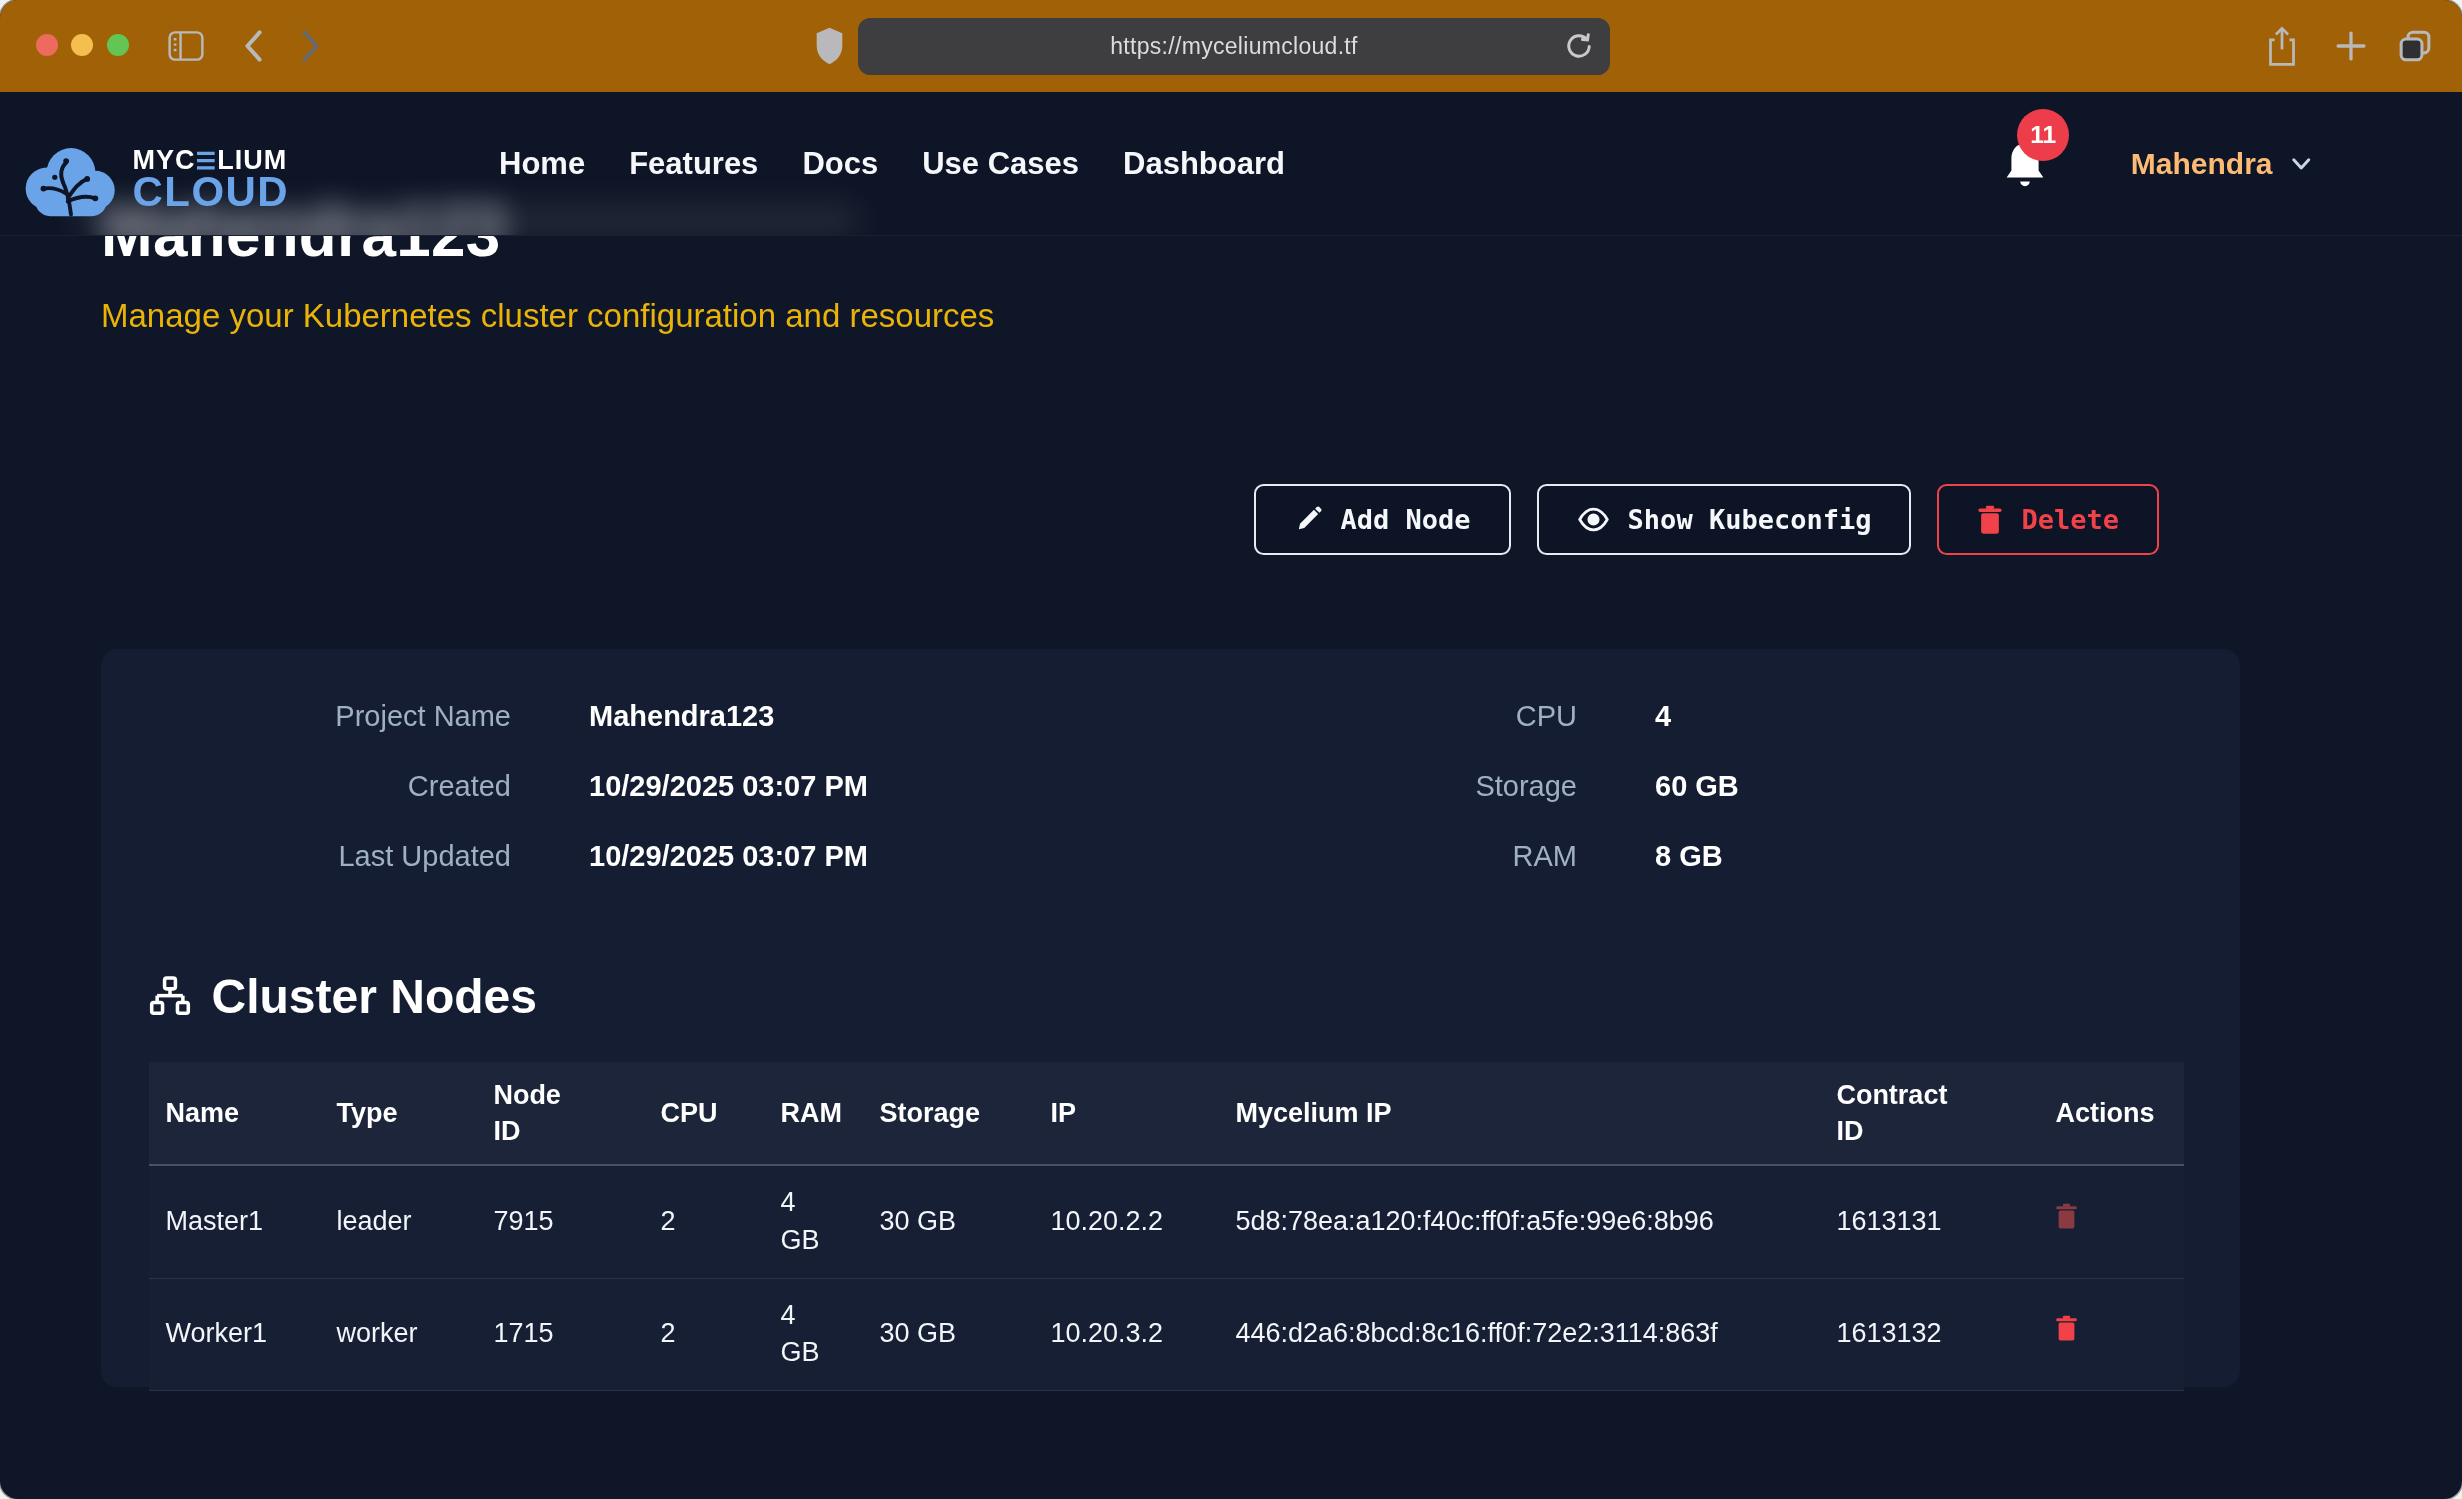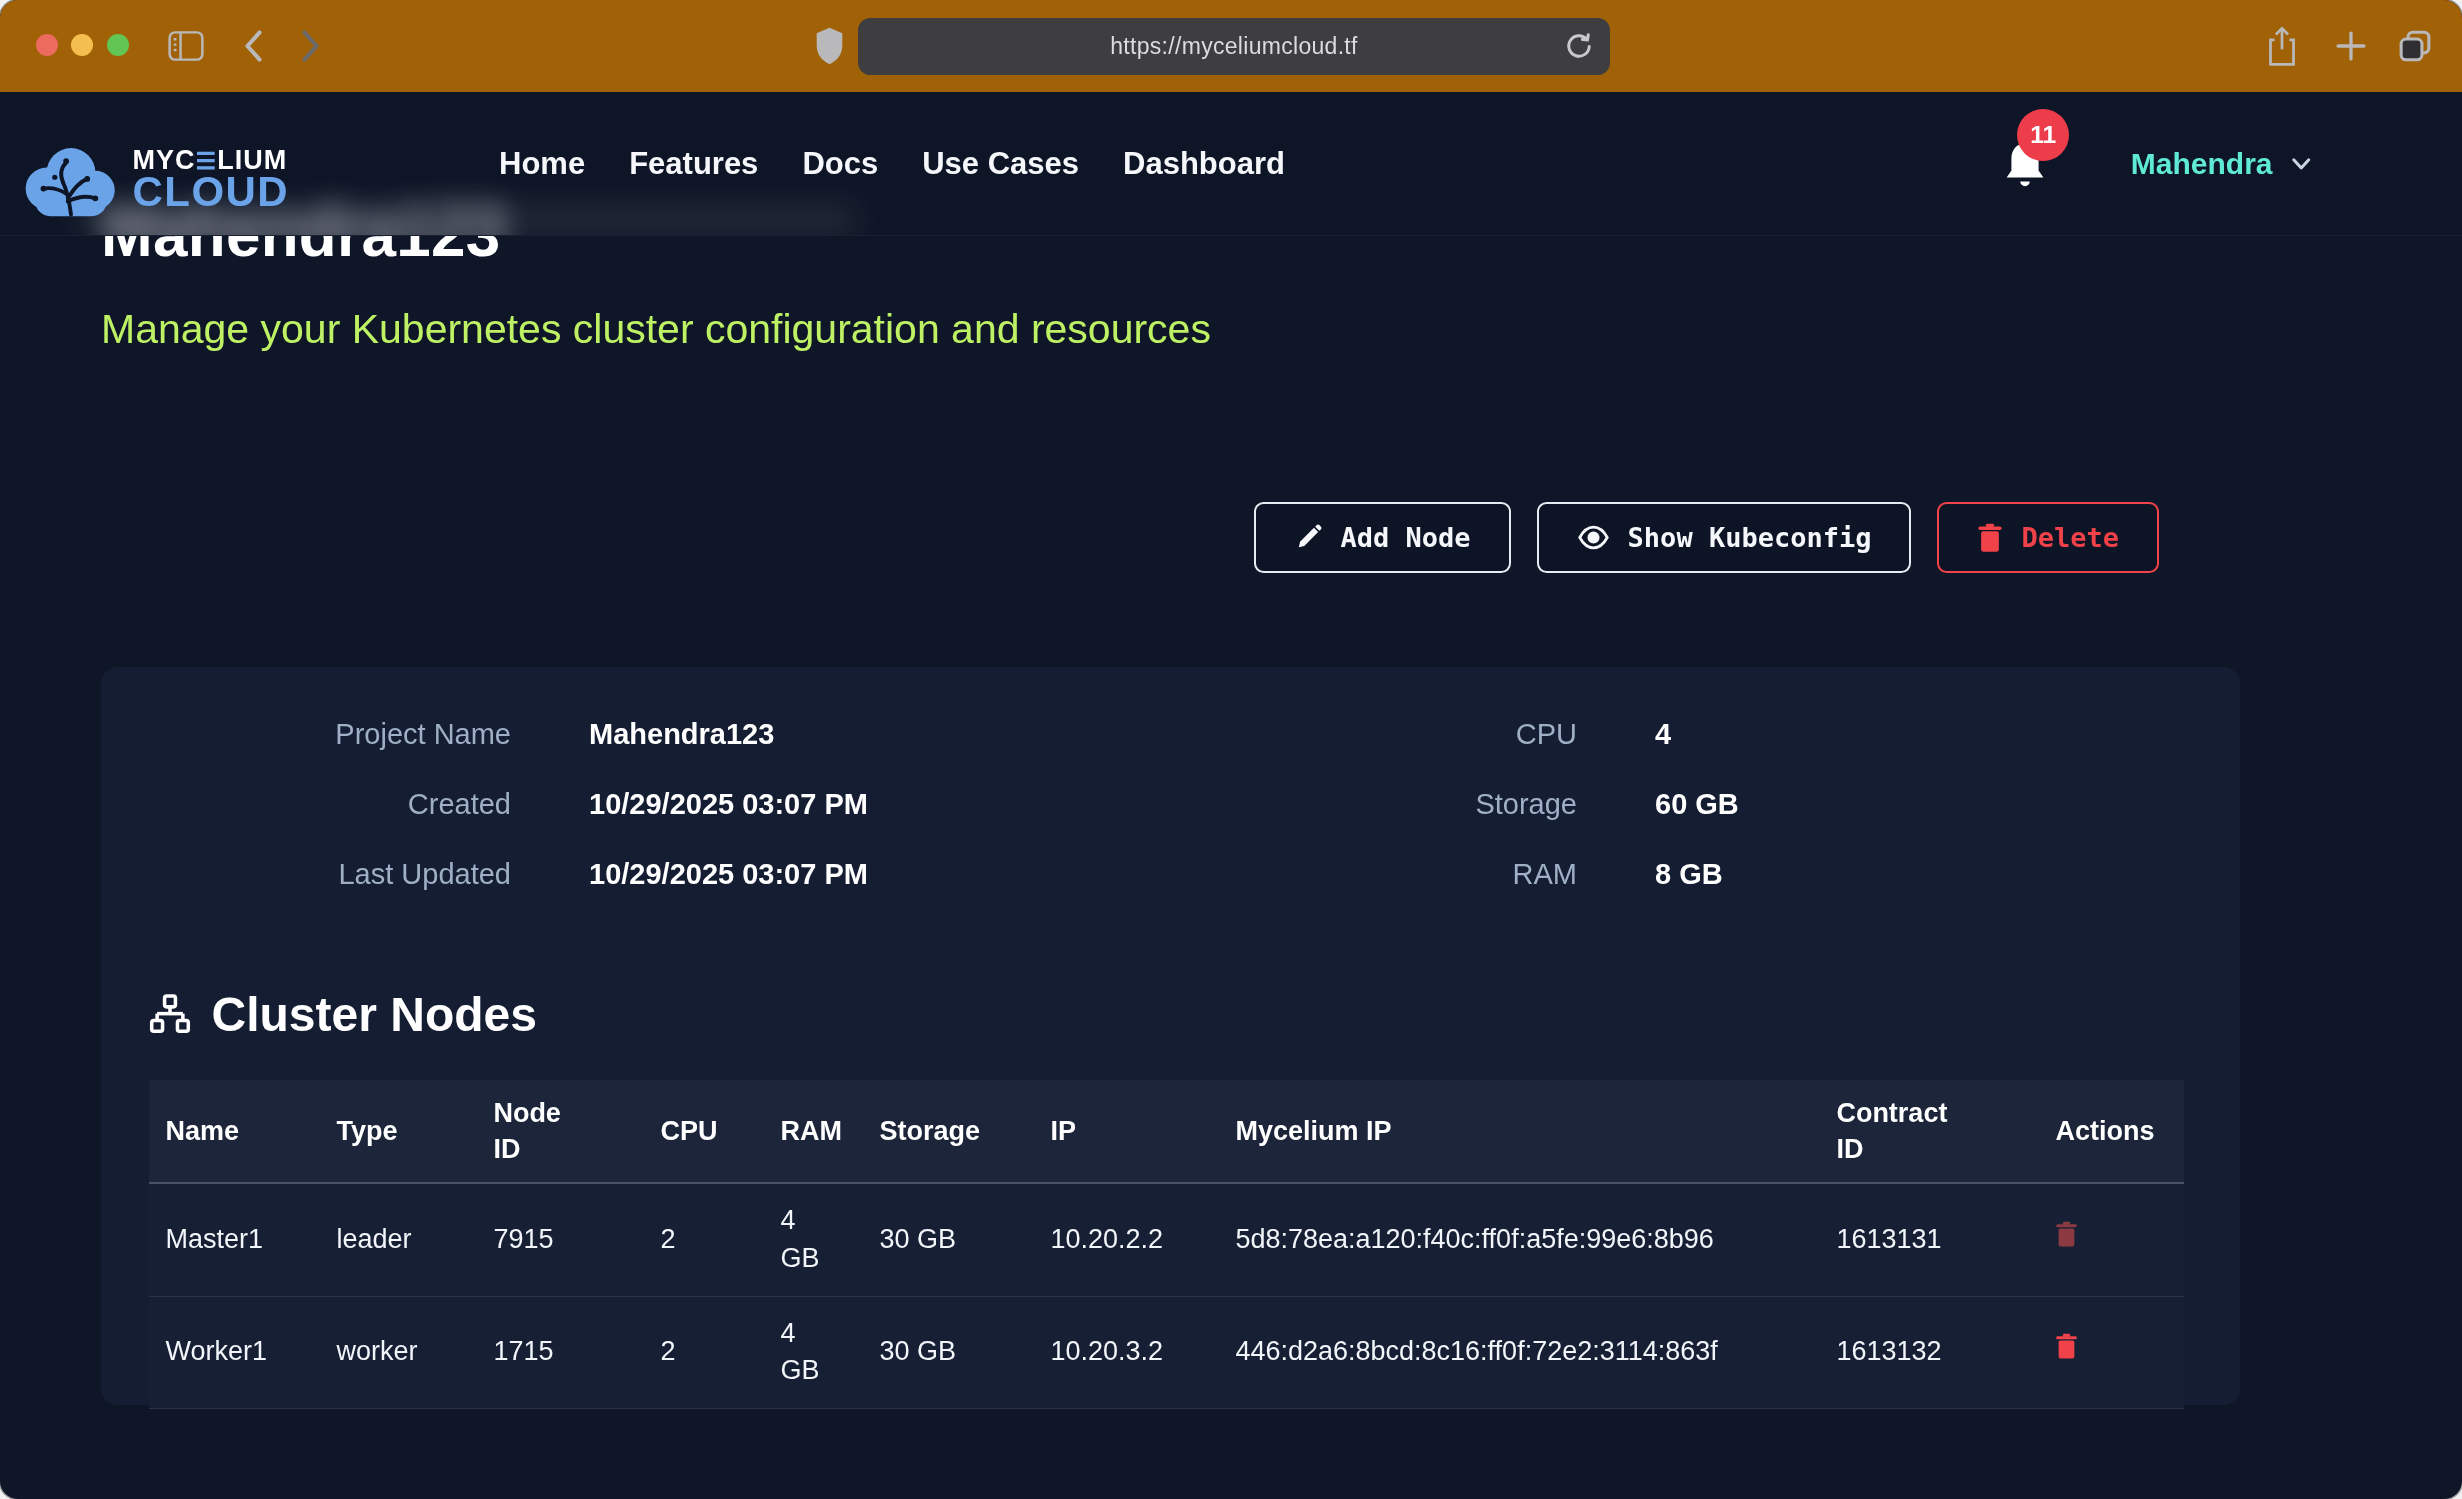--- a/index.html
+++ b/index.html
@@ -25,26 +25,26 @@
   .logo { position:absolute; left:19px; top:16px; height:144px; display:flex; align-items:center; gap:9.6px;justify-content:center; }
   .logo-text { display:flex; flex-direction:column; line-height:1; }
   .logo-line1 { font-size:27px; font-weight:800; letter-spacing:1px; color:#ffffff; }
   .logo-e { color:#6ba3e9; font-size:23px; }
   .logo-line2 { font-size:42px; font-weight:800; letter-spacing:1.4px; color:#6ba3e9; margin-top:-2.7px; }
   .nav-links { position:absolute; left:499px; top:0; height:144px; display:flex; align-items:center; gap:44px; }
   .nav-link { color:#f5f7fa; font-size:31px; font-weight:600; cursor:pointer; white-space:nowrap; }
   .nav-right { position:absolute; right:151px; top:0; height:144px; display:flex; align-items:center; gap:82px; }
   .bell-wrap { position:relative; width:48px; height:53px; color:#ffffff; }
   .badge { position:absolute; top:-29px; left:16.4px; min-width:52px; height:52px; border-radius:26px; background:#ee3d4a; color:#fff; font-size:24.6px; font-weight:700; display:flex; align-items:center; justify-content:center; }
-  .user { display:flex; align-items:center; gap:18px; color:#5eead4; font-size:30px; font-weight:600; cursor:pointer; }
+  .user { display:flex; align-items:center; gap:18px; color:#fdba74; font-size:30px; font-weight:600; cursor:pointer; }
 
   
   .content { position:relative; width:100%; padding:0 222px 0 101px; z-index:1; }
   .page-title { margin-top:-37px; font-size:62px; font-weight:700; color:#ffffff; letter-spacing:0.3px; }
-  .page-sub { margin-top:36px; font-size:41px; color:#bef264; }
+  .page-sub { margin-top:27px; font-size:33px; color:#eab308; }
   .actions-row { margin-top:149px; display:flex; justify-content:flex-end; gap:26px; margin-right:81px; }
   .btn { height:71px; display:flex; align-items:center; justify-content:center; gap:18px; border-radius:9.6px; border:2.1px solid #e7ebf2; background:rgba(10,16,30,.25); color:#f5f7fa; font-family:"DejaVu Sans Mono", monospace; font-size:27px; font-weight:700; padding:0 38px; cursor:pointer; white-space:nowrap; }
   .btn-danger { border-color:#f04248; color:#f04248; }
 
   .card { margin-top:94px; width:2139px; height:738px; background:#151d32; border-radius:16.4px; padding:51px 57px 0 48px; }
   .proj-grid { display:grid; grid-template-columns:362px 765px 301px 1fr; row-gap:37px; align-items:center; }
   .p-label { text-align:right; font-size:29px; color:#9fb0c6; }
   .p-value { padding-left:78px; font-size:29px; font-weight:700; color:#ffffff; }
 
   .cluster-head { margin-top:96px; display:flex; align-items:center; gap:20.5px; color:#ffffff; }

